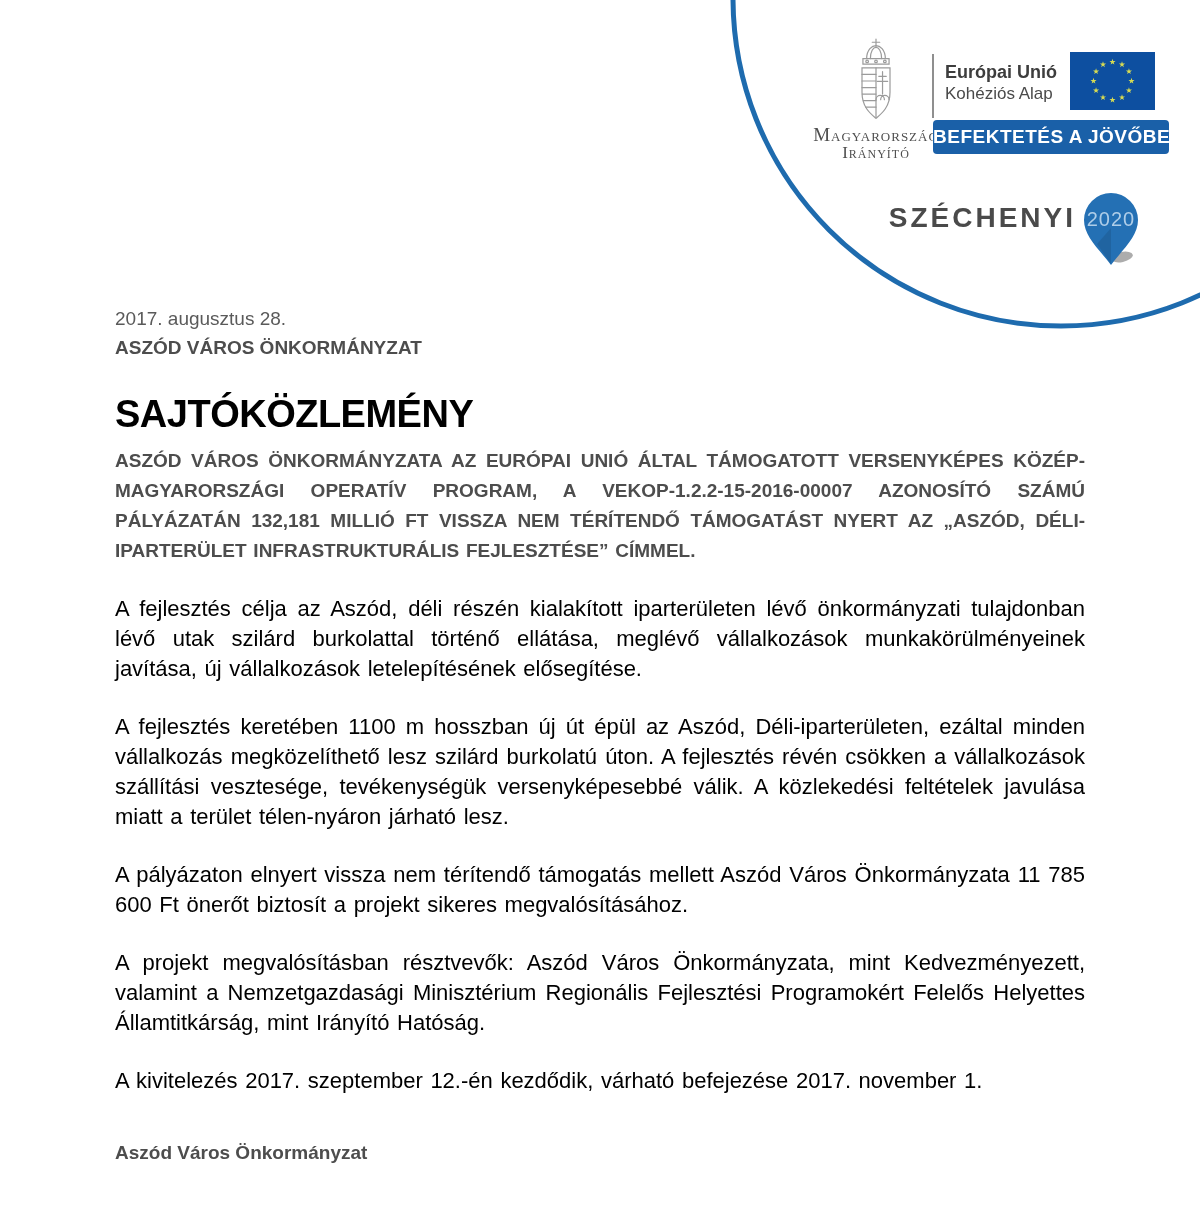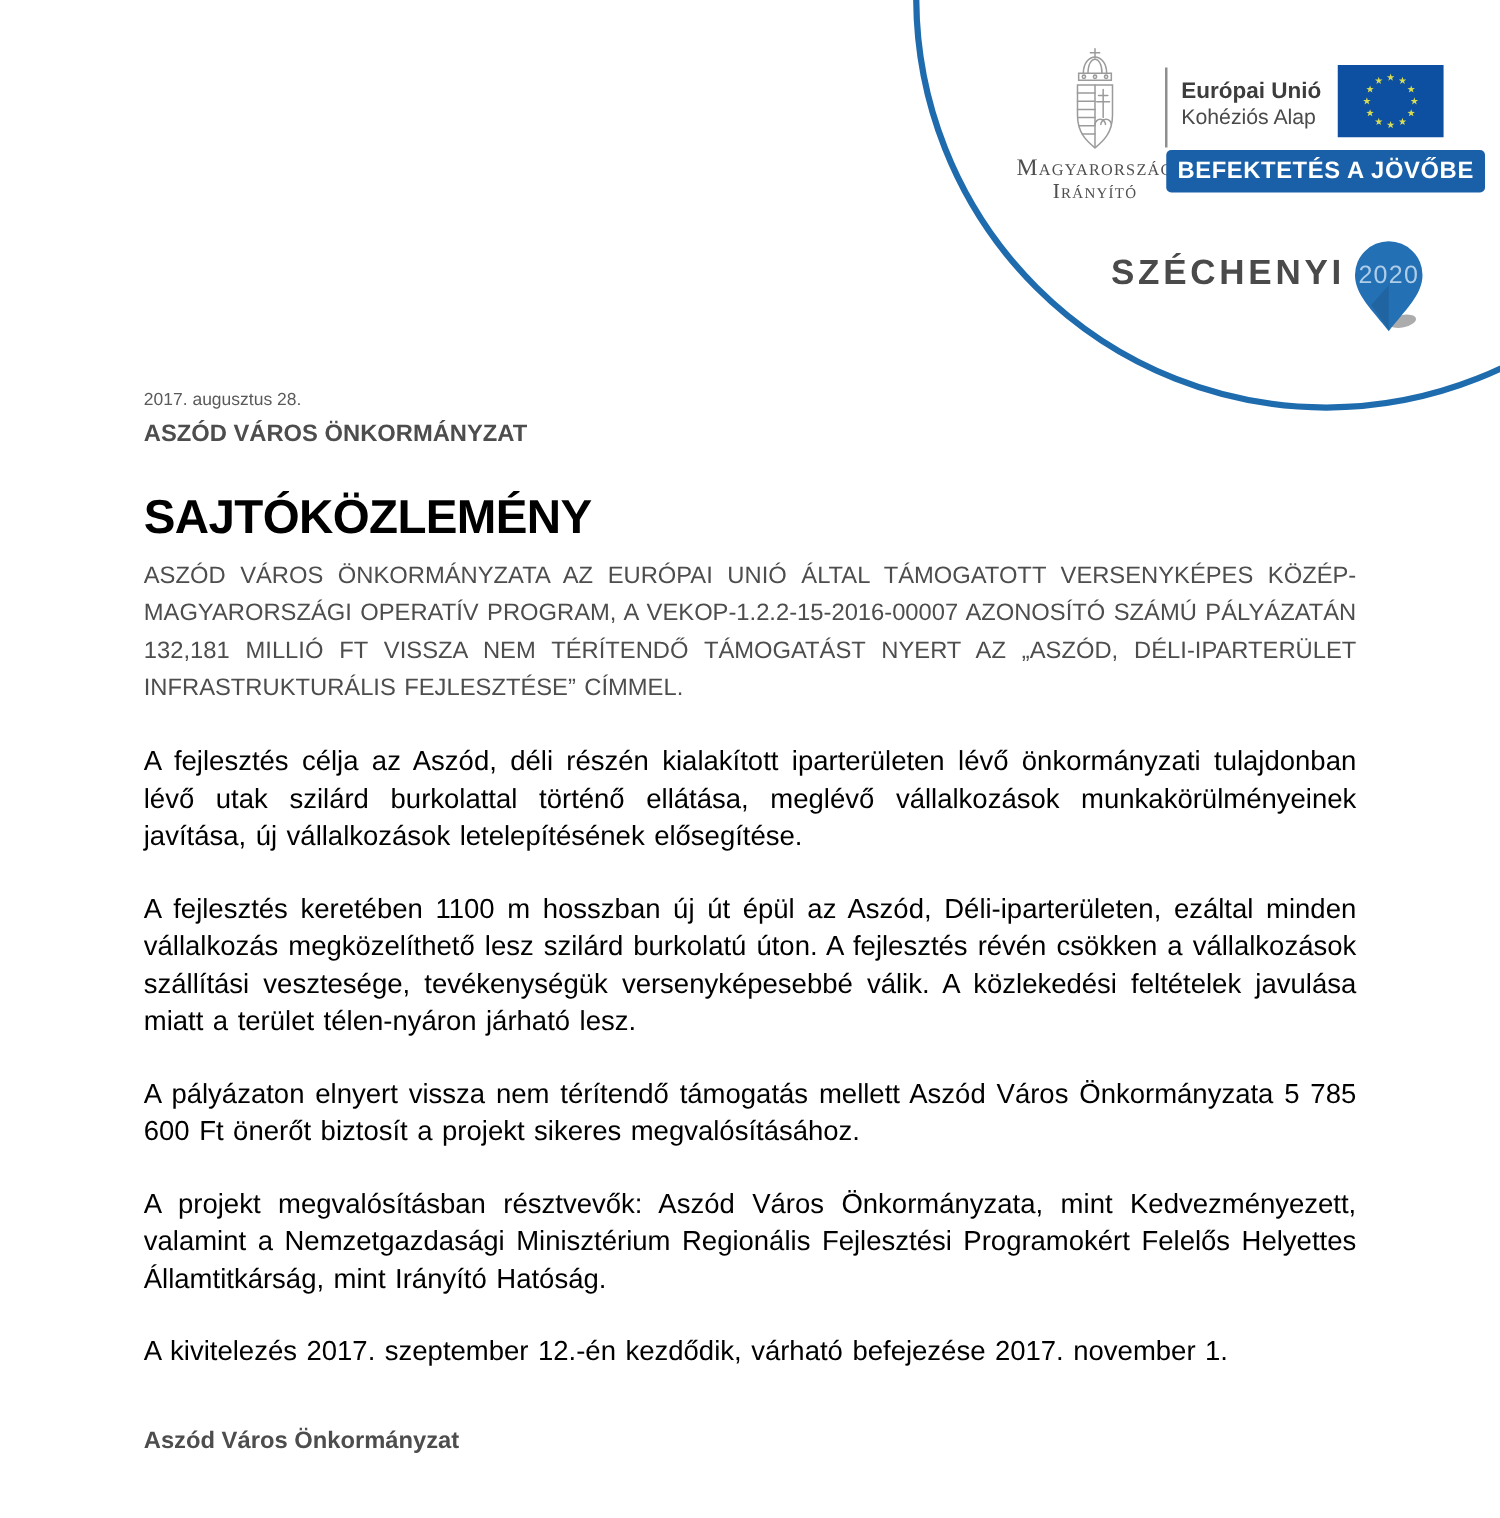--- a/index.html
+++ b/index.html
@@ -37,44 +37,44 @@
   }
 
   .eu-text { position: absolute; left: 945px; top: 61px; }
   .eu-text .l1 { font-size: 18px; font-weight: bold; color: #3d3d3d; line-height: 22px; display:block; }
   .eu-text .l2 { font-size: 17px; color: #4a4a4a; line-height: 22px; display:block; }
 
   .eu-flag { position: absolute; left: 1070px; top: 52px; }
 
   .badge {
     position: absolute; left: 933px; top: 120px;
-    width: 255px; height: 34px;
+    width: 236px; height: 34px;
     background: #1a60a8; border-radius: 4px;
     color: #ffffff; font-weight: bold; font-size: 19px;
     letter-spacing: 0.5px; text-align: center; line-height: 34px;
     white-space: nowrap;
   }
 
   .sz-wordmark {
     position: absolute; top: 202px; right: 124px;
     font-size: 28px; font-weight: bold; color: #4a4a4a;
     letter-spacing: 3px; white-space: nowrap;
   }
   .sz-pin { position: absolute; left: 1082px; top: 191px; }
 
   
   main { position: absolute; left: 115px; top: 308px; width: 970px; }
-  .date   { font-size: 14px; color: #5a5a5a; line-height: 22px; margin: 0 0 7px 0; }
+  .date   { font-size: 19px; color: #5a5a5a; line-height: 22px; margin: 0 0 7px 0; }
   .org    { font-size: 19px; font-weight: bold; color: #4d4d4d; line-height: 22px; margin: 0 0 34px 0; }
   .title  {
     font-size: 38px; font-weight: bold; color: #000000;
     line-height: 42px; letter-spacing: -0.5px; margin: 0 0 11px 0;
   }
   .lead {
-    font-size: 19px; font-weight: normal; color: #4d4d4d;
+    font-size: 19px; font-weight: bold; color: #4d4d4d;
     line-height: 30px; text-align: justify; word-spacing: 1.5px;
     margin: 0 0 28px 0;
   }
   .para {
     font-size: 22px; color: #000000;
     line-height: 30px; text-align: justify; word-spacing: 1.5px;
     margin: 0 0 28px 0;
   }
   .sig { font-size: 19px; font-weight: bold; color: #4d4d4d; margin: 46px 0 0 0; }
 </style>
@@ -144,19 +144,19 @@
     <text x="29" y="35" text-anchor="middle" font-family="Liberation Sans, sans-serif" font-size="20" letter-spacing="1" fill="#aecde8">2020</text>
   </svg>
 
   <main>
     <p class="date">2017. augusztus 28.</p>
     <p class="org">ASZÓD VÁROS ÖNKORMÁNYZAT</p>
     <h1 class="title">SAJTÓKÖZLEMÉNY</h1>
     <p class="lead">ASZÓD VÁROS ÖNKORMÁNYZATA AZ EURÓPAI UNIÓ ÁLTAL TÁMOGATOTT VERSENYKÉPES KÖZÉP-MAGYARORSZÁGI OPERATÍV PROGRAM, A VEKOP-1.2.2-15-2016-00007 AZONOSÍTÓ SZÁMÚ PÁLYÁZATÁN 132,181 MILLIÓ FT VISSZA NEM TÉRÍTENDŐ TÁMOGATÁST NYERT AZ „ASZÓD, DÉLI-IPARTERÜLET INFRASTRUKTURÁLIS FEJLESZTÉSE” CÍMMEL.</p>
     <p class="para">A fejlesztés célja az Aszód, déli részén kialakított iparterületen lévő önkormányzati tulajdonban lévő utak szilárd burkolattal történő ellátása, meglévő vállalkozások munkakörülményeinek javítása, új vállalkozások letelepítésének elősegítése.</p>
     <p class="para">A fejlesztés keretében 1100 m hosszban új út épül az Aszód, Déli-iparterületen, ezáltal minden vállalkozás megközelíthető lesz szilárd burkolatú úton. A fejlesztés révén csökken a vállalkozások szállítási vesztesége, tevékenységük versenyképesebbé válik. A közlekedési feltételek javulása miatt a terület télen-nyáron járható lesz.</p>
-    <p class="para">A pályázaton elnyert vissza nem térítendő támogatás mellett Aszód Város Önkormányzata 5 785 600 Ft önerőt biztosít a projekt sikeres megvalósításához.</p>
+    <p class="para">A pályázaton elnyert vissza nem térítendő támogatás mellett Aszód Város Önkormányzata 11 785 600 Ft önerőt biztosít a projekt sikeres megvalósításához.</p>
     <p class="para">A projekt megvalósításban résztvevők: Aszód Város Önkormányzata, mint Kedvezményezett, valamint a Nemzetgazdasági Minisztérium Regionális Fejlesztési Programokért Felelős Helyettes Államtitkárság, mint Irányító Hatóság.</p>
     <p class="para">A kivitelezés 2017. szeptember 12.-én kezdődik, várható befejezése 2017. november 1.</p>
     <p class="sig">Aszód Város Önkormányzat</p>
   </main>
 
 </div>
 
 </body></html>

